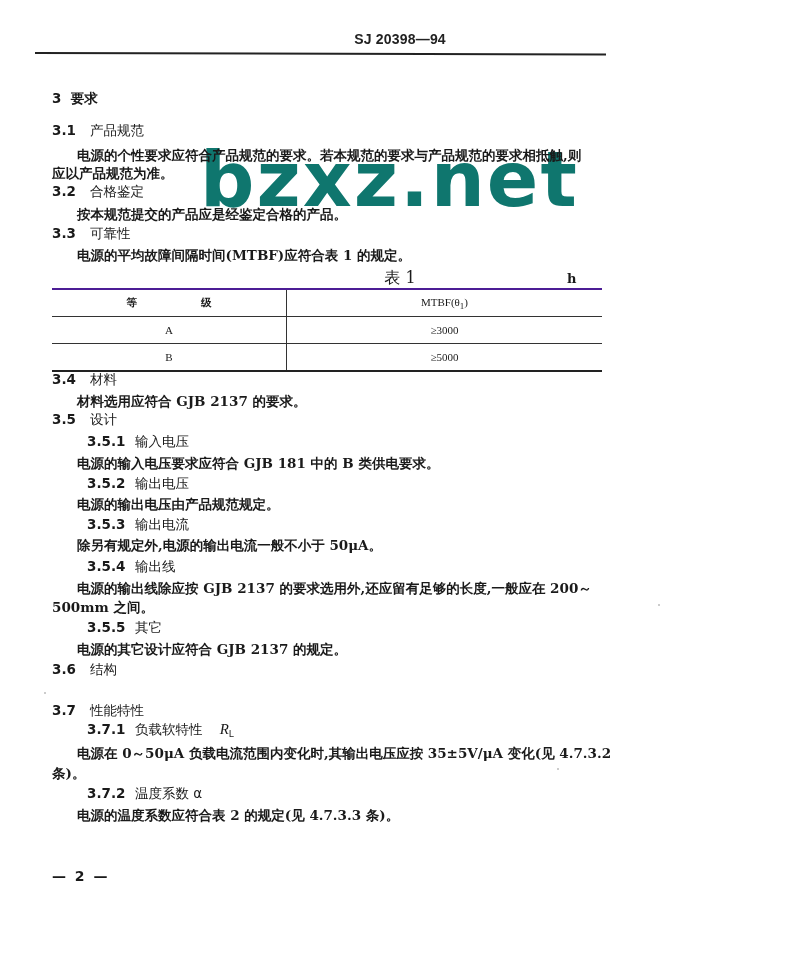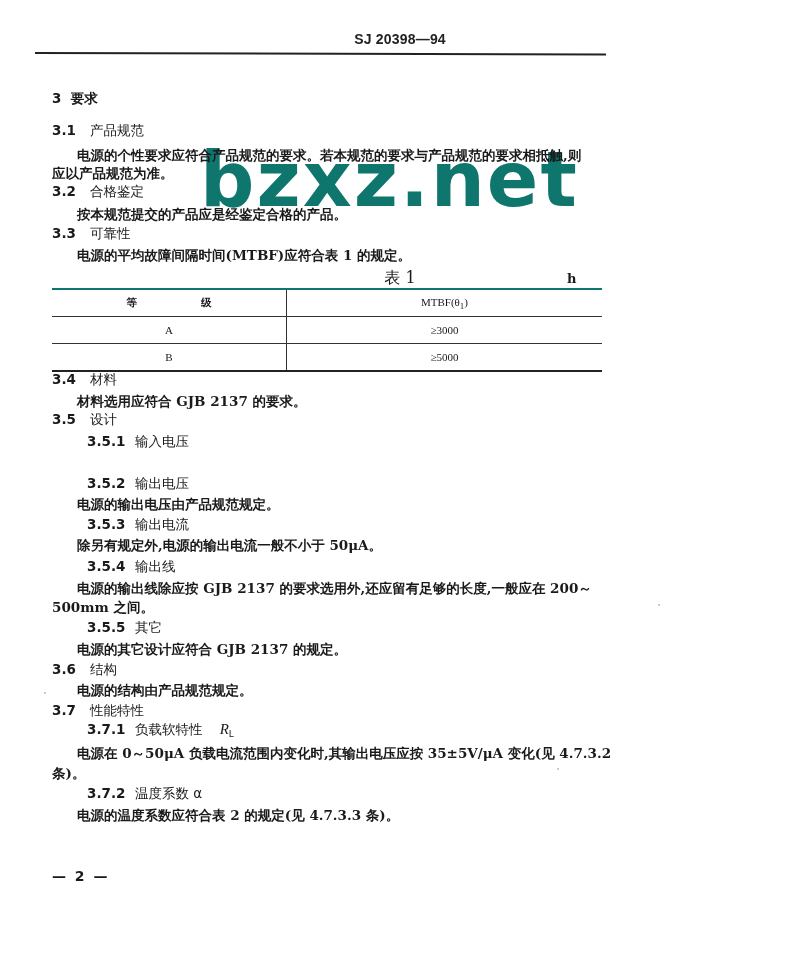--- a/index.html
+++ b/index.html
@@ -36,21 +36,21 @@
     .table-caption { position: absolute; left: 0; width: 800px; text-align: center; font-size: 16px; }
     .table-unit { position: absolute; font-family: "DejaVu Serif", serif; font-weight: bold; font-size: 13px; }
     table.t1 {
       position: absolute; left: 52px; top: 288px; width: 550px; border-collapse: collapse;
       font-size: 11px; font-family: "Liberation Serif", "DejaVu Serif", serif;
     }
     table.t1 th, table.t1 td {
       height: 26px; padding: 0; text-align: center; vertical-align: middle; font-weight: normal;
     }
     table.t1 tr { border-bottom: 1.5px solid #333; }
-    table.t1 thead tr { border-top: 2px solid #0f766e; }
+    table.t1 thead tr { border-top: 2px solid #4c1d95; }
     table.t1 tbody tr:last-child { border-bottom: 2px solid #222; }
     table.t1 .c1 { width: 234px; border-right: 1.5px solid #333; }
     table.t1 .grade-head { letter-spacing: 0; font-family: "DejaVu Sans", sans-serif; font-weight: bold; font-size: 10.5px; }
     table.t1 .grade-head span + span { margin-left: 64px; }
     .sub { font-size: 9px; vertical-align: -3px; }
     .italic { font-style: italic; font-family: "Liberation Serif", "DejaVu Serif", serif; font-size: 15px; }
     .page-number {
       position: absolute; left: 52px; top: 868px; font-family: "DejaVu Sans", sans-serif;
       font-weight: bold; font-size: 14px; letter-spacing: 2px;
     }
@@ -112,20 +112,21 @@
   </div>
   <div class="line para" style="left:77px; top:392px;">材料选用应符合 GJB 2137 的要求。</div>
 
   <div class="line sec" style="left:52px; top:410px;">
     <span class="num">3.5</span><span>设计</span>
   </div>
 
   <div class="line sec" style="left:52px; top:432px;">
     <span class="num w3">3.5.1</span><span>输入电压</span>
   </div>
+  <div class="line para" style="left:77px; top:454px;">电源的输入电压要求应符合 GJB 181 中的 B 类供电要求。</div>
 
   <div class="line sec" style="left:52px; top:474px;">
     <span class="num w3">3.5.2</span><span>输出电压</span>
   </div>
   <div class="line para" style="left:77px; top:495px;">电源的输出电压由产品规范规定。</div>
 
   <div class="line sec" style="left:52px; top:515px;">
     <span class="num w3">3.5.3</span><span>输出电流</span>
   </div>
   <div class="line para" style="left:77px; top:536px;">除另有规定外,电源的输出电流一般不小于 50μA。</div>
@@ -137,21 +138,20 @@
   <div class="line para" style="left:52px; top:598px;">500mm 之间。</div>
 
   <div class="line sec" style="left:52px; top:618px;">
     <span class="num w3">3.5.5</span><span>其它</span>
   </div>
   <div class="line para" style="left:77px; top:640px;">电源的其它设计应符合 GJB 2137 的规定。</div>
 
   <div class="line sec" style="left:52px; top:660px;">
     <span class="num">3.6</span><span>结构</span>
   </div>
-  <div class="line para" style="left:77px; top:681px;">电源的结构由产品规范规定。</div>
 
   <div class="line sec" style="left:52px; top:701px;">
     <span class="num">3.7</span><span>性能特性</span>
   </div>
 
   <div class="line sec" style="left:52px; top:720px;">
     <span class="num w3">3.7.1</span><span>负载软特性</span>&nbsp;&nbsp;&nbsp;&nbsp;<span class="italic">R</span><span class="sub">L</span>
   </div>
   <div class="line para" style="left:77px; top:744px;">电源在 0～50μA 负载电流范围内变化时,其输出电压应按 35±5V/μA 变化(见 4.7.3.2</div>
   <div class="line para" style="left:52px; top:764px;">条)。</div>

